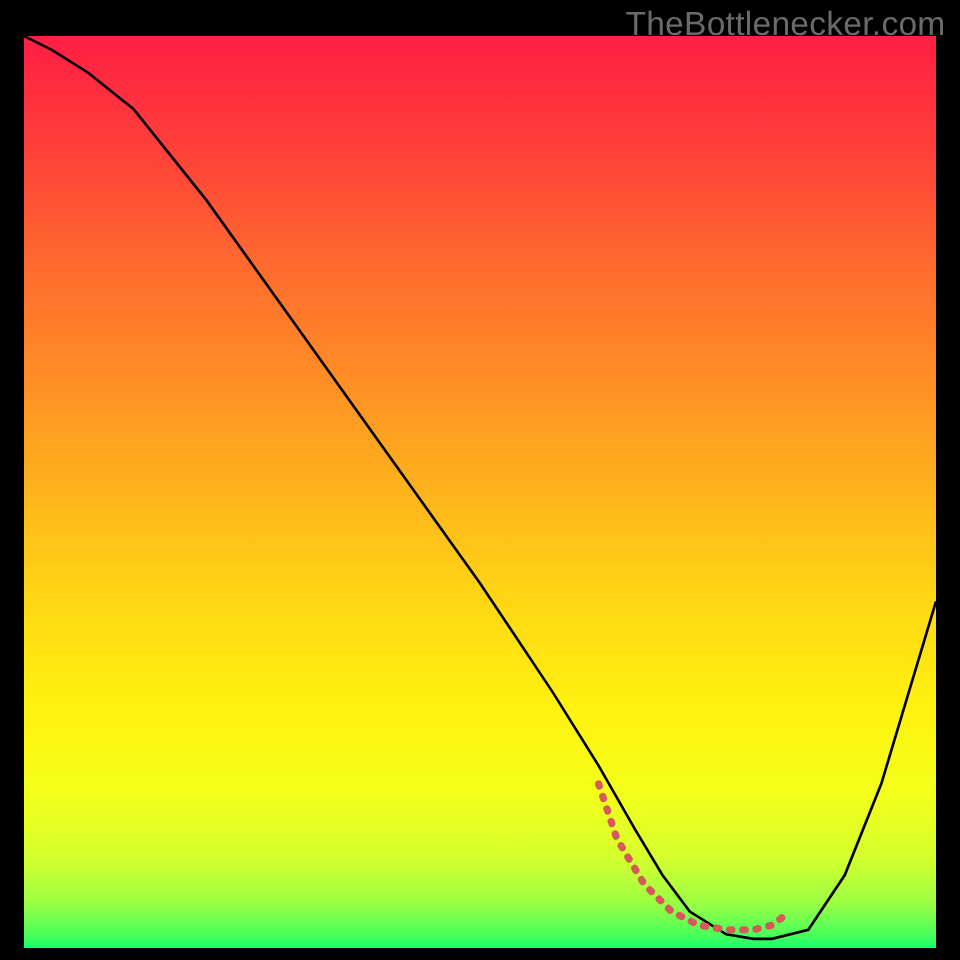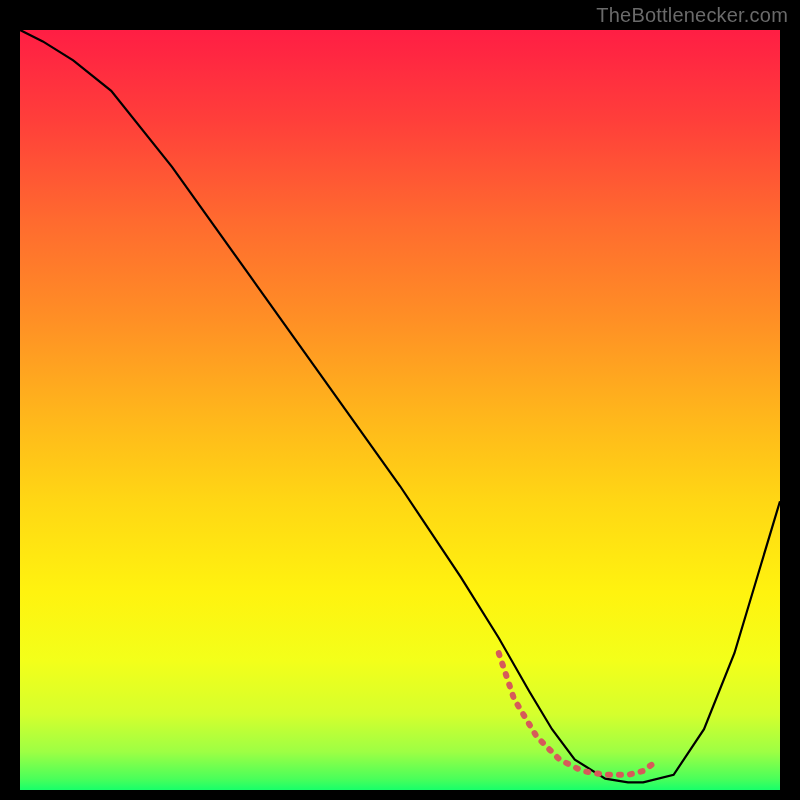--- a/index.html
+++ b/index.html
@@ -24,21 +24,21 @@
     left: 0;
     top: 0;
     width: 760px;
     height: 760px;
   }
   .watermark {
     position: absolute;
     top: 4px;
     right: 12px;
     color: #6a6a6a;
-    font-size: 20px;
+    font-size: 28px;
     font-weight: 500;
     letter-spacing: 0.2px;
     user-select: none;
   }
 </style>
 </head>
 <body>
 
 <div class="watermark">TheBottlenecker.com</div>
 

